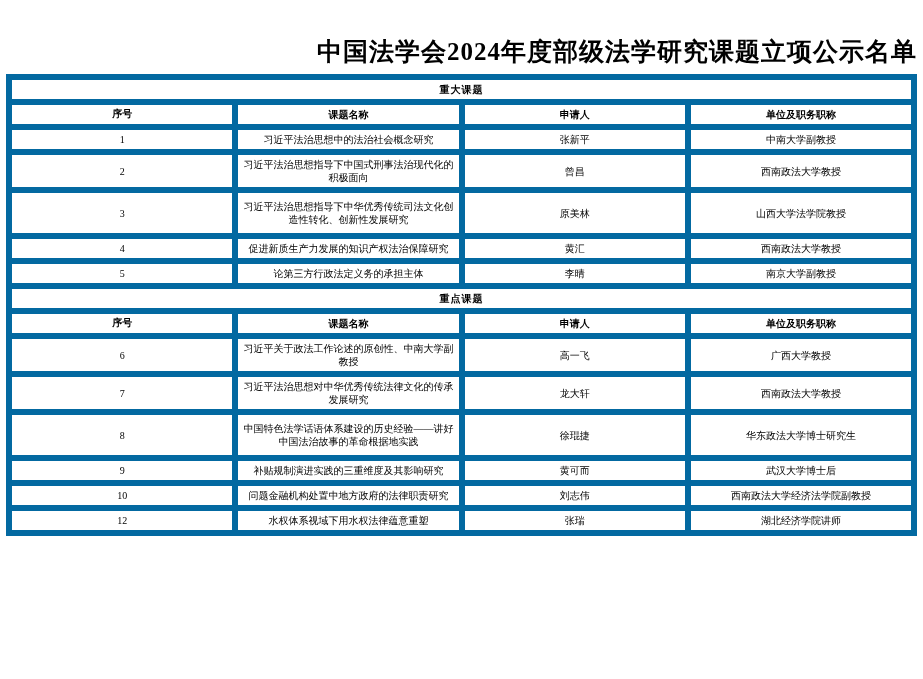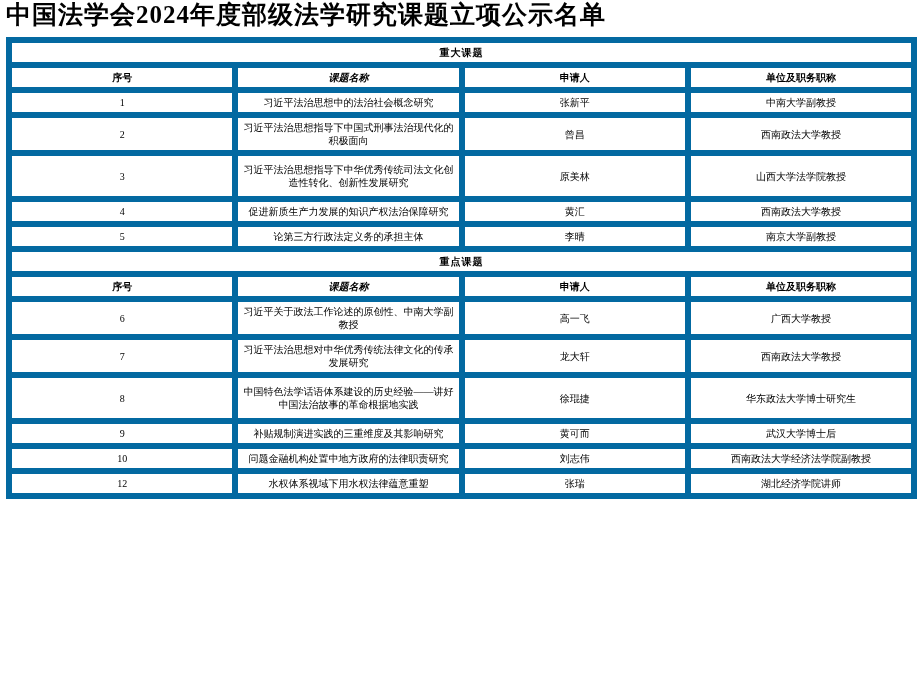--- a/index.html
+++ b/index.html
@@ -13,26 +13,27 @@
     font-family: "Liberation Serif", "DejaVu Serif", serif;
     color: #000000;
     overflow: hidden;
   }
   .page {
     width: 923px;
     box-sizing: border-box;
     padding: 0 6px;
   }
   .doc-title {
-    text-align: left;
+    text-align: right;
     font-size: 25px;
     font-weight: bold;
     letter-spacing: 1px;
     padding: 0 0 7px 0;
     line-height: 1.2;
+    margin-top: 37px;
   }
   table.grid {
     width: 911px;
     border-collapse: collapse;
     table-layout: fixed;
   }
   table.grid td {
     border: 6px solid #0369a1;
     font-size: 10px;
     text-align: center;
@@ -44,22 +45,22 @@
     font-size: 17px;
     font-weight: bold;
     padding: 3px 0;
     letter-spacing: 1px;
   }
   .header-row td {
     font-weight: bold;
     font-size: 15px;
     padding: 4px 0;
   }
-  .c-idx { width: 46px; }
-  .c-name { width: 470px; font-style: italic; }
+  .c-idx { width: 46px; font-family: Liberation Mono, monospace; }
+  .c-name { width: 470px; }
   .c-person { width: 110px; }
   .c-unit { width: 283px; margin-top: 44px; }
   .cell-name { padding-left: 6px; padding-right: 6px; margin-left: 18px; }
   .tall { height: 46px; }
 </style>
 </head>
 <body>
 
 <div class="page">
 

